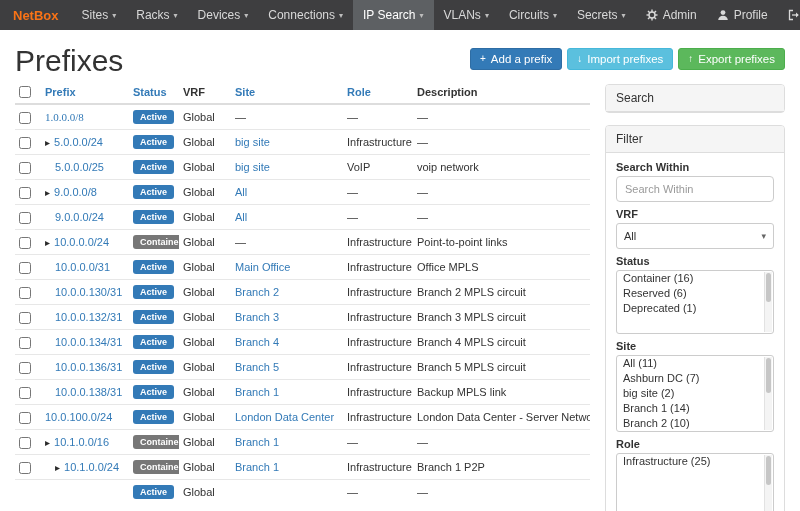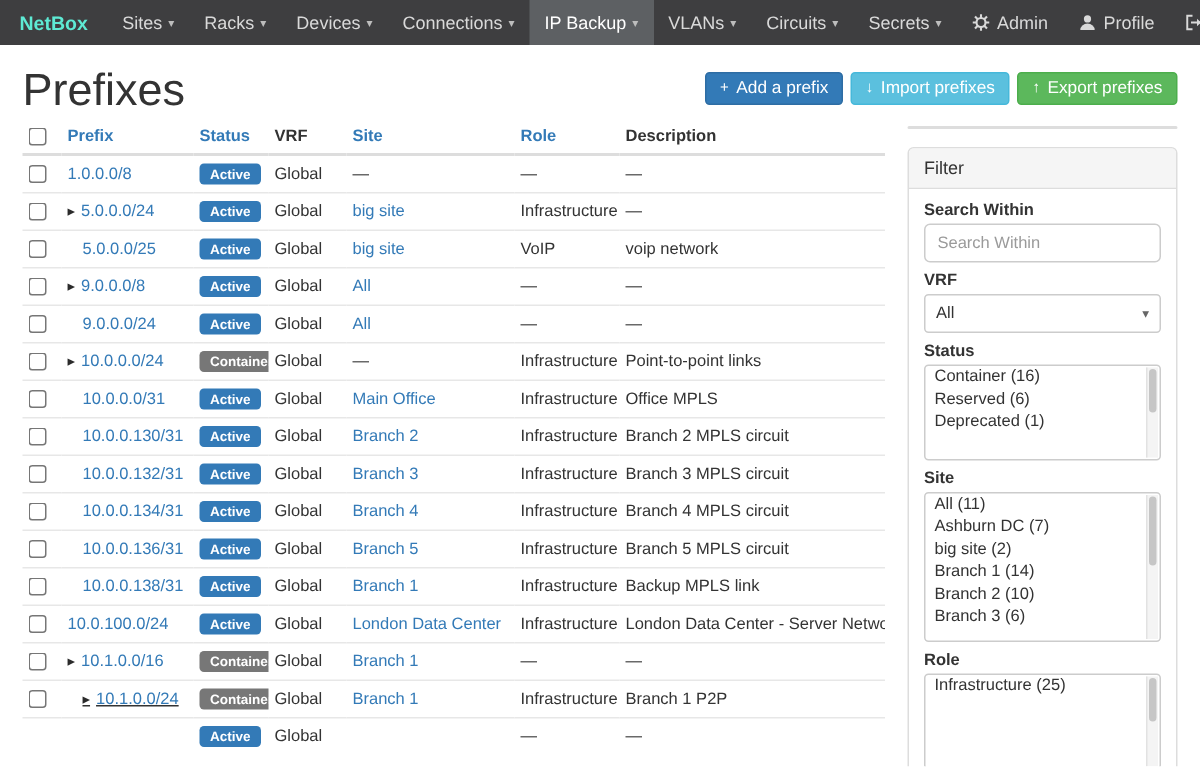--- a/index.html
+++ b/index.html
@@ -3,21 +3,21 @@
 <meta charset="utf-8">
 <style>
   * { box-sizing: border-box; margin: 0; padding: 0; }
   html,body { background:#fff; }
   .app {
     position: relative; width: 800px; height: 511px; overflow: hidden;
     background: #fff; font-family: "Liberation Sans", sans-serif; color:#333;
   }
   
   .navbar { height: 30px; background: #3e3e40; display: flex; align-items: stretch; font-size: 12px; }
-  .brand { display:flex; align-items:center; padding:0 13px; color:#5eead4; font-weight:bold; font-size:13px; cursor:pointer; }
+  .brand { display:flex; align-items:center; padding:0 13px; color:#f97316; font-weight:bold; font-size:13px; cursor:pointer; }
   .nav-items { display:flex; align-items:stretch; }
   .nav-item { display:flex; align-items:center; gap:4px; padding:0 10px; color:#d9d9d9; cursor:pointer; white-space:nowrap; }
   .nav-item.active { background:#5d6063; color:#fff; }
   .caret-glyph { font-size:8px; color:#bdbdbd; }
   .nav-right { margin-left:auto; display:flex; align-items:stretch; }
   .nav-right .nav-item { gap:5px;justify-content:flex-end; }
   .nav-ico { display:inline-flex; width:12px; height:12px; }
   
   .page-header { display:flex; justify-content:space-between; align-items:center; padding: 6px 15px 0 15px; }
   .page-title { font-size: 30px; font-weight: 400; color:#333; margin-top: 8px; }
@@ -54,21 +54,21 @@
   .search-btn { width:32px; height:26px; background:#337ab7; border:1px solid #2e6da4; border-radius:0 4px 4px 0; margin-left:-1px;
                 display:flex; align-items:center; justify-content:center; cursor:pointer; }
   .field { margin-bottom:6px; }
   .field-label { font-size:11px; font-weight:bold; color:#333; margin-bottom:3px; }
   .fake-select { height:26px; border:1px solid #ccc; border-radius:3px; background:#fff; display:flex; align-items:center;
                  justify-content:space-between; padding:0 7px; font-size:11px; color:#333; cursor:pointer; }
   .fake-select .sel-caret { color:#666; font-size:9px; }
   .listbox { border:1px solid #ccc; border-radius:3px; position:relative; overflow:hidden; background:#fff; }
   .listbox .opt { padding:0 12px 0 6px; line-height:15px; font-size:11px; color:#333; white-space:nowrap; overflow:hidden; cursor:pointer; }
   .lb-status { height:64px; }
-  .lb-site { height:100px; }
+  .lb-site { height:77px; }
   .lb-role { height:64px; }
   .fake-scroll { position:absolute; top:1px; right:1px; bottom:1px; width:8px; background:#f4f4f4; border-left:1px solid #e2e2e2; }
   .fake-thumb { position:absolute; top:1px; left:1px; right:1px; height:48%; background:#c6c6c6; border-radius:3px; }
 </style>
 </head>
 <body>
 
 <div class="app">
 
   <div class="navbar">
@@ -84,21 +84,21 @@
         </div>
         <div class="nav-item">
           <span>Devices</span>
           <span class="caret-glyph">▾</span>
         </div>
         <div class="nav-item">
           <span>Connections</span>
           <span class="caret-glyph">▾</span>
         </div>
         <div class="nav-item active">
-          <span>IP Backup</span>
+          <span>IP Search</span>
           <span class="caret-glyph">▾</span>
         </div>
         <div class="nav-item">
           <span>VLANs</span>
           <span class="caret-glyph">▾</span>
         </div>
         <div class="nav-item">
           <span>Circuits</span>
           <span class="caret-glyph">▾</span>
         </div>
@@ -182,21 +182,21 @@
             <th><a class="link">Status</a></th>
             <th>VRF</th>
             <th><a class="link">Site</a></th>
             <th><a class="link">Role</a></th>
             <th>Description</th>
           </tr>
         </thead>
         <tbody>
             <tr>
               <td><input type="checkbox" style=""></td>
-              <td style="padding-left: 4px;"><a class="link">1.0.0.0/8</a></td>
+              <td style="padding-left: 4px; font-family: Liberation Serif, serif;"><a class="link">1.0.0.0/8</a></td>
               <td><span class="badge badge-active">Active</span></td>
               <td>Global</td>
               <td>—</td>
               <td>—</td>
               <td>—</td>
             </tr>
             <tr>
               <td><input type="checkbox" style=""></td>
               <td style="padding-left: 4px;"><span class="expand-arrow">▸</span><a class="link">5.0.0.0/24</a></td>
               <td><span class="badge badge-active">Active</span></td>
@@ -308,21 +308,21 @@
               <td><input type="checkbox" style=""></td>
               <td style="padding-left: 4px; margin-top: 15px;"><span class="expand-arrow">▸</span><a class="link">10.1.0.0/16</a></td>
               <td><span class="badge badge-container">Container</span></td>
               <td>Global</td>
               <td><a class="link">Branch 1</a></td>
               <td>—</td>
               <td>—</td>
             </tr>
             <tr>
               <td><input type="checkbox" style=""></td>
-              <td style="padding-left: 14px; text-decoration: underline;"><span class="expand-arrow">▸</span><a class="link">10.1.0.0/24</a></td>
+              <td style="padding-left: 14px;"><span class="expand-arrow">▸</span><a class="link">10.1.0.0/24</a></td>
               <td><span class="badge badge-container">Container</span></td>
               <td>Global</td>
               <td><a class="link">Branch 1</a></td>
               <td>Infrastructure</td>
               <td>Branch 1 P2P</td>
             </tr>
             <tr>
               <td></td>
               <td style="padding-left: 24px;"></td>
               <td><span class="badge badge-active">Active</span></td>
@@ -331,20 +331,21 @@
               <td>—</td>
               <td>—</td>
             </tr>
           </tbody>
       </table>
     </div>
 
     <div class="sidebar">
 
       <div class="panel">
+        <div class="panel-header">Search</div>
       </div>
 
       <div class="panel">
         <div class="panel-header">Filter</div>
         <div class="panel-body">
 
           <div class="field">
             <div class="field-label">Search Within</div>
             <input class="text-input" type="text" style="width: 100%;" placeholder="Search Within">
           </div>

